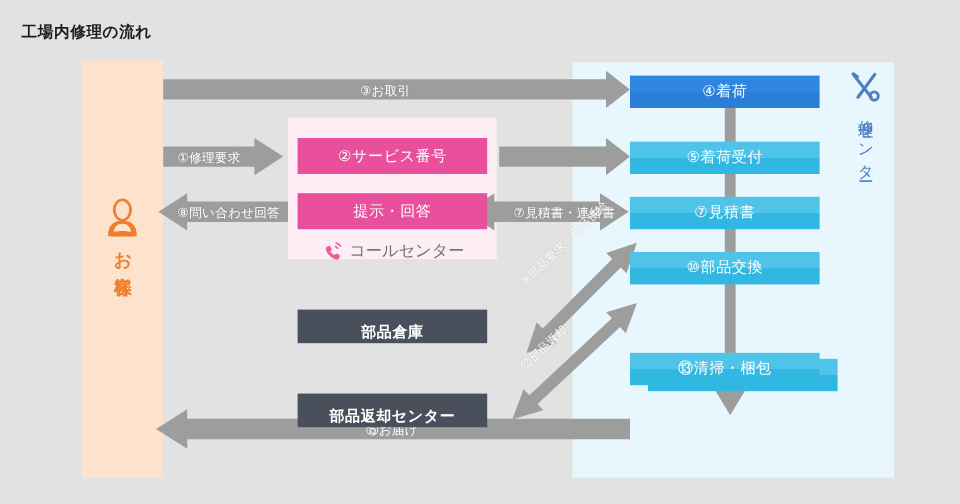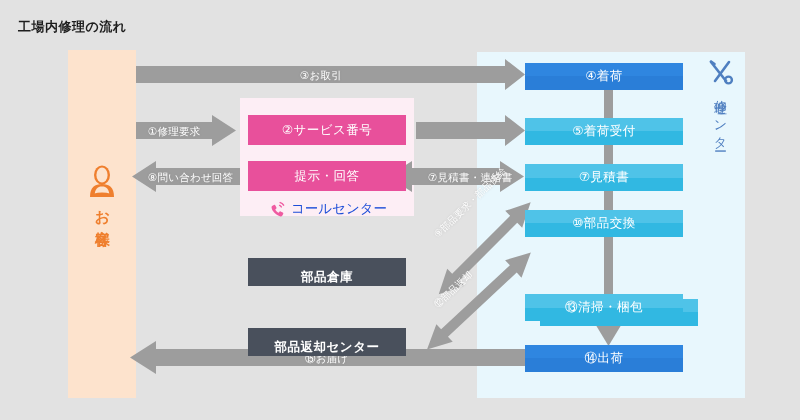--- a/index.html
+++ b/index.html
@@ -82,21 +82,21 @@
   }
   .box-pink{
     background:#e8509b;
     color:#ffffff;font-size:12.5px;
   }
 
   
   .callcenter{
     position:absolute;left:248px;top:200px;width:160px;
     display:flex;align-items:center;justify-content:center;gap:5px;
-    color:#1d4ed8;font-size:13.5px;white-space:nowrap;
+    color:#737373;font-size:13.5px;white-space:nowrap;
   }
   .callcenter .glyph{line-height:0;}
 
   
   .spine{position:absolute;background:#9d9d9d;width:9px;}
 
   
   #arrows{position:absolute;left:0;top:0;width:800px;height:420px;}
 
   .arrow-label{
@@ -218,17 +218,14 @@
   </div>
   <div class="box box-cyan" style="left:525px;top:210px;width:158px;height:27px;">
     <span>⑩部品交換</span>
   </div>
   <div class="box box-cyan" style="left:540px;top:255px;width:158px;height:27px;margin-top:44px;">
     <span>⑪検査</span>
   </div>
   <div class="box box-cyan" style="left:525px;top:294px;width:158px;height:27px;">
     <span>⑬清掃・梱包</span>
   </div>
-  <div class="box box-blue-dark" style="left:525px;top:345px;width:158px;height:27px;">
-    <span>⑭出荷</span>
-  </div>
 
 </div>
 
 </body></html>

